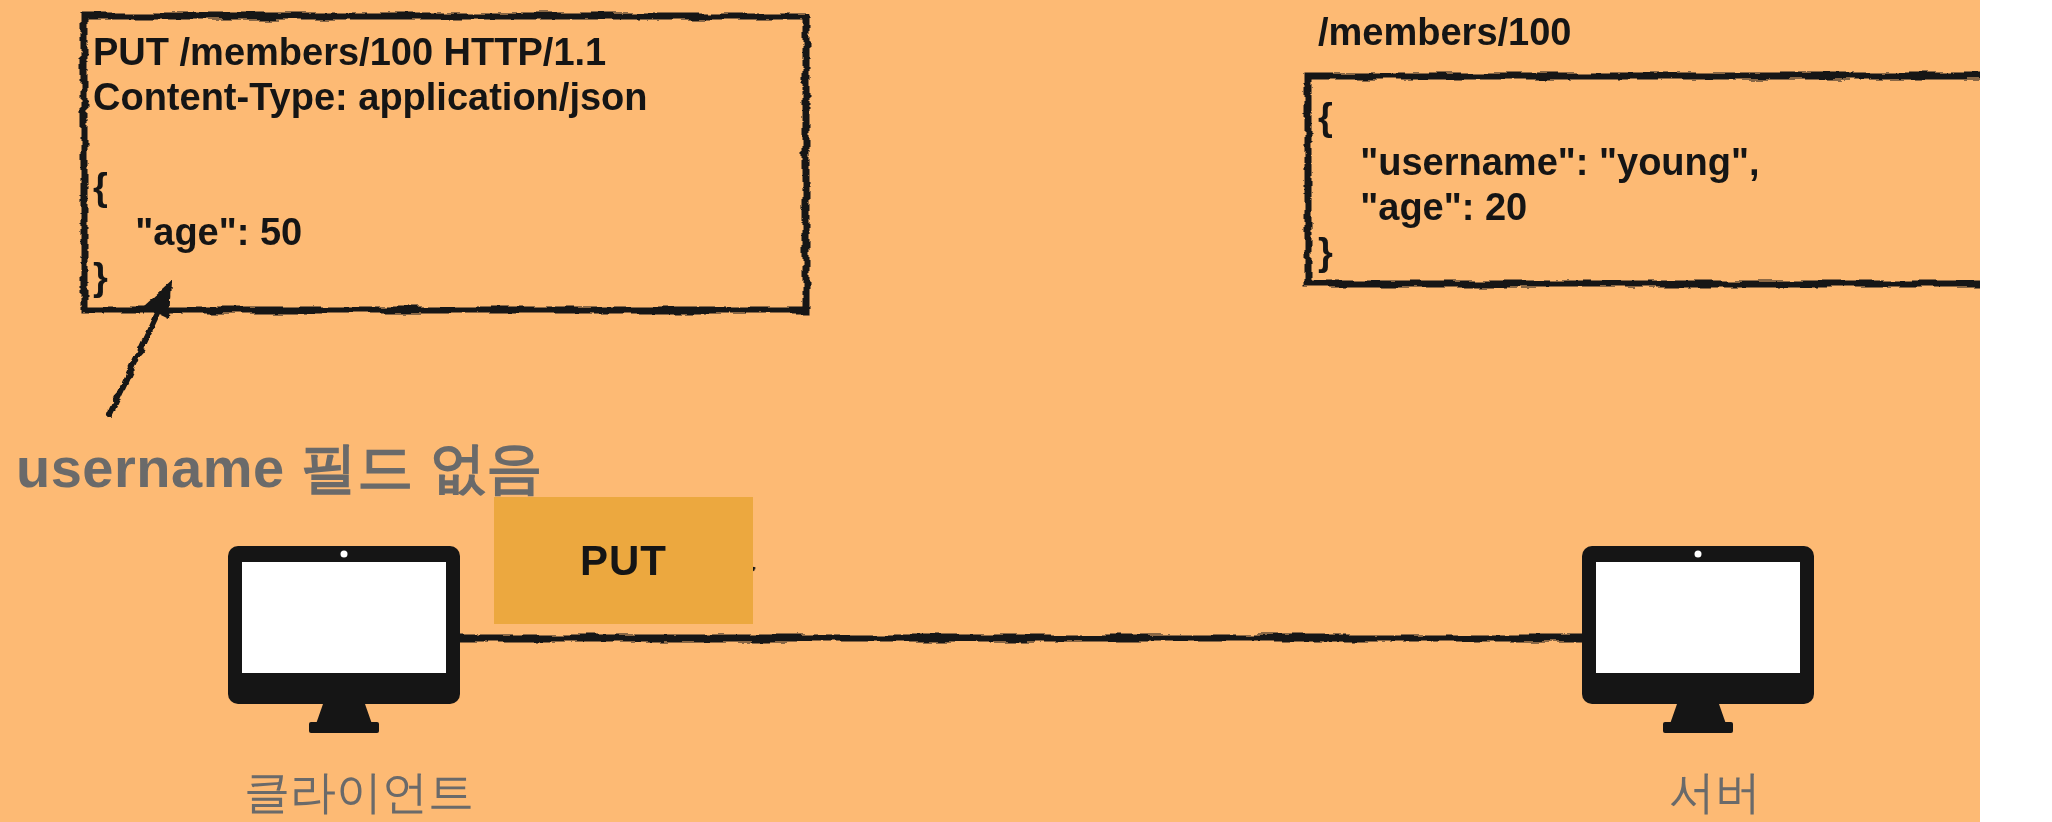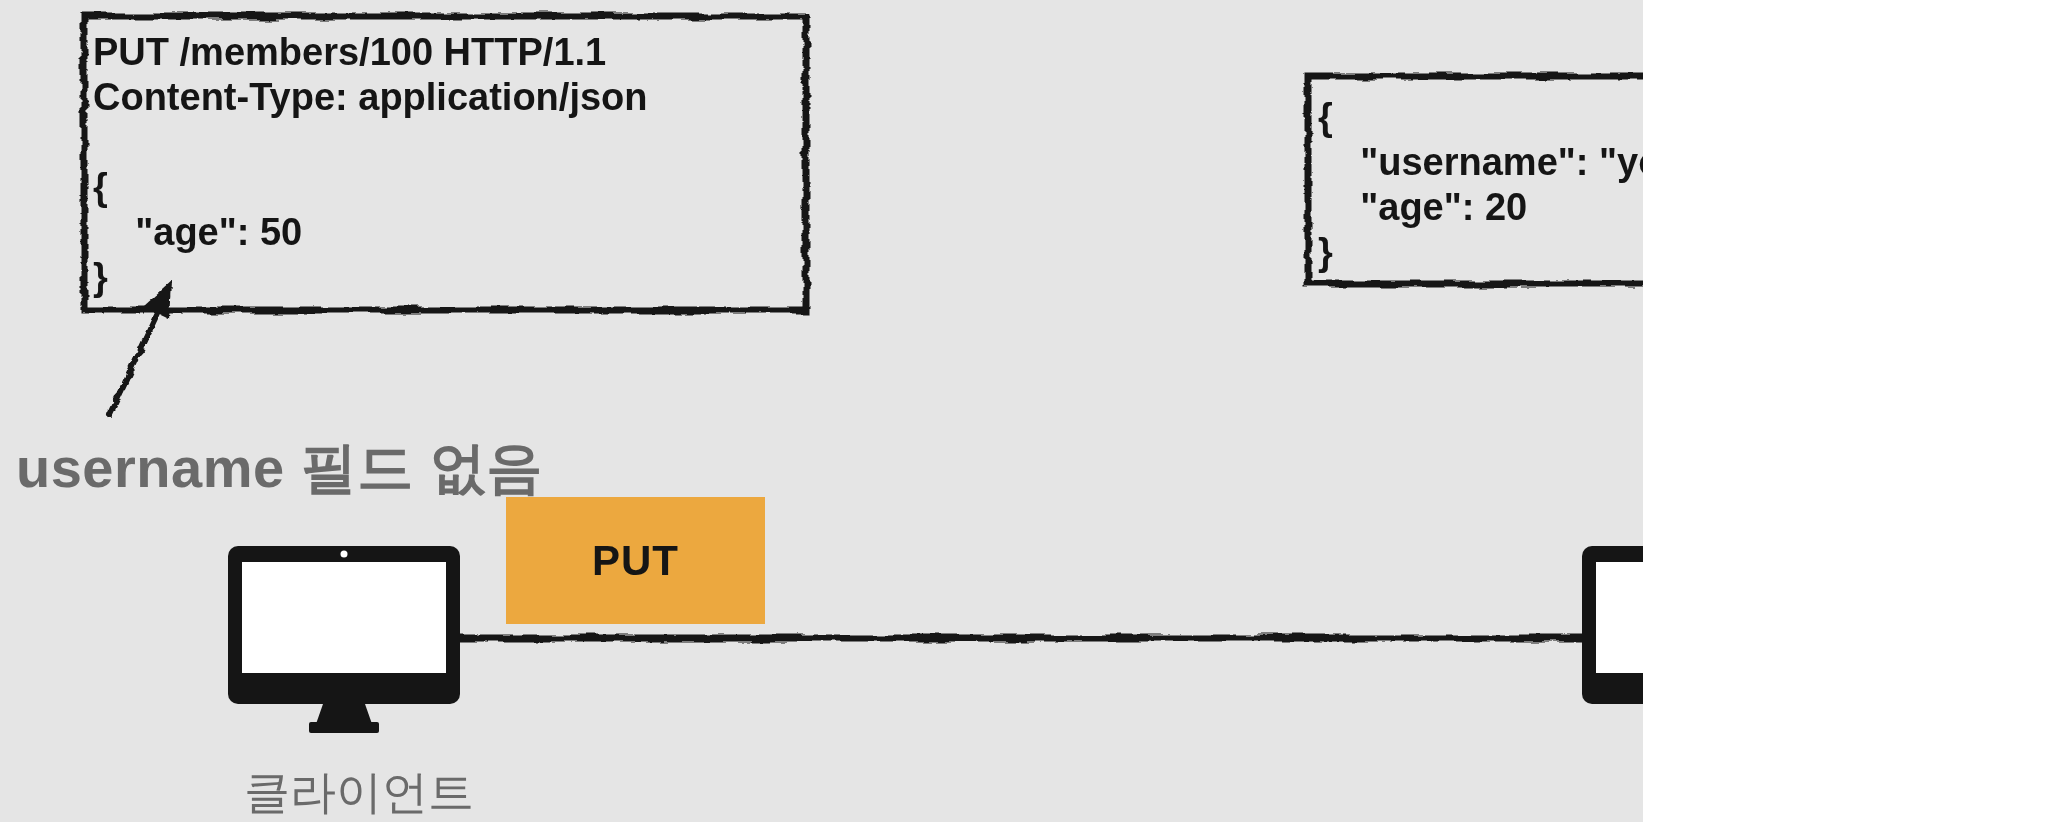--- a/index.html
+++ b/index.html
@@ -1,21 +1,21 @@
 <!DOCTYPE html>
 <html style="--ink: #151515; --method-box: #ECA83F; --label-gray: #6A6A6A;"><head>
 <meta charset="utf-8">
 <style>
   html, body { margin: 0; padding: 0; background: #ffffff; }
   body { font-family: "Liberation Sans", sans-serif; }
   .stage {
     position: relative;
-    width: 1643px;
+    width: 1980px;
     height: 822px;
-    background: #e5e5e5;
+    background: #fdba74;
     overflow: hidden;
   }
   .sketch {
     position: absolute;
     left: 0; top: 0;
     width: 2052px; height: 822px;
     pointer-events: none;
   }
   .code {
     position: absolute;
@@ -45,21 +45,20 @@
     letter-spacing: 0.5px;
   }
   .method-box {
     position: absolute;
     left: 494px; top: 497px;
     width: 259px; height: 127px;
     background: var(--method-box, #ECA83F);
     display: flex;
     align-items: center;
     justify-content: center;
-    margin-left: 12px;
   }
   .method-box span {
     font-size: 42px;
     font-weight: bold;
     color: var(--ink, #151515);
     letter-spacing: 1px;
   }
   .monitor {
     position: absolute;
     width: 232px; height: 190px;
@@ -103,20 +102,21 @@
     </g>
   </svg>
 
   <pre class="code request-code">PUT /members/100 HTTP/1.1
 Content-Type: application/json
 
 {
     "age": 50
 }</pre>
 
+  <div class="path-label">/members/100</div>
   <pre class="code resource-code">{
     "username": "young",
     "age": 20
 }</pre>
 
   <div class="annotation">username 필드 없음</div>
 
   <div class="method-box">
     <span>PUT</span>
   </div>

